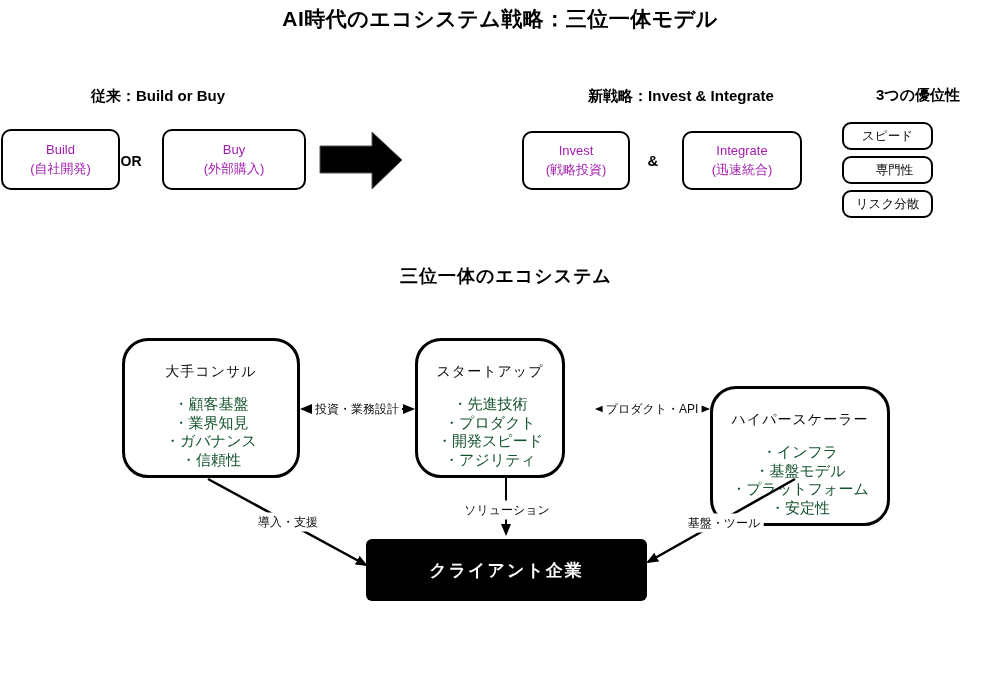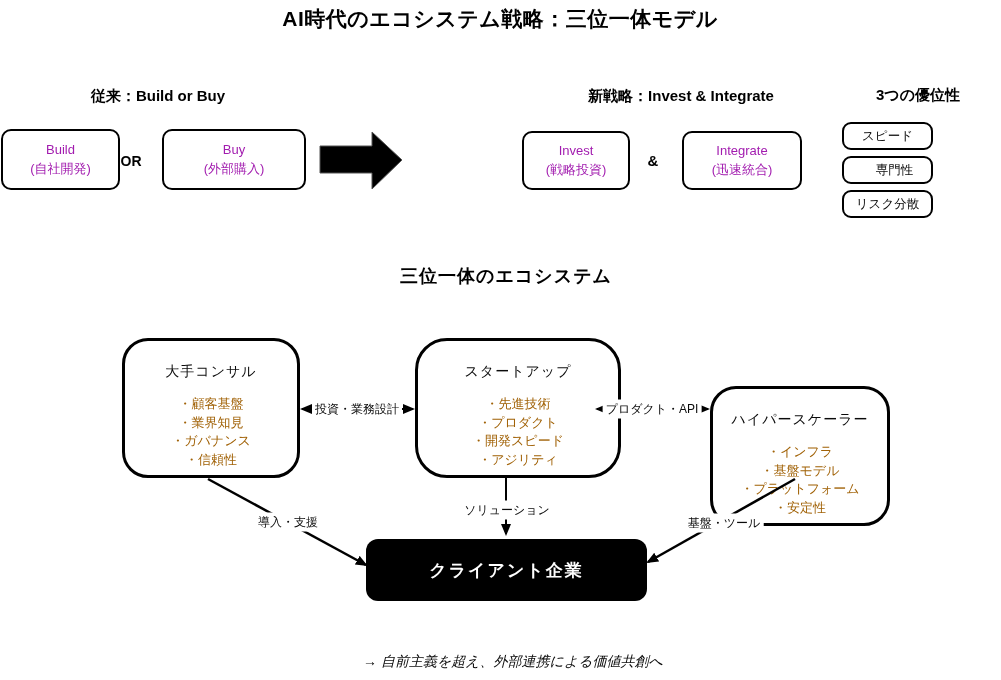--- a/index.html
+++ b/index.html
@@ -21,27 +21,27 @@
     box-sizing:border-box;border:2px solid #000;border-radius:9px;background:#fff;
     display:flex;align-items:center;justify-content:center;
     font-size:12.5px;color:#0a0a0a;width:91px;height:28px;
   }
   .joiner{font-size:15px;font-weight:bold;}
   .node-lg{
     box-sizing:border-box;border:3px solid #000;border-radius:26px;background:#fff;
     text-align:center;
   }
   .node-title{margin-top:22px;font-size:14px;line-height:16px;color:#0a0a0a;letter-spacing:1px;}
-  .bullets{margin-top:16px;font-size:13px;line-height:18.5px;color:#a16207;}
+  .bullets{margin-top:16px;font-size:15px;line-height:18.5px;color:#14532d;}
   .link-label{
     background:#fff;padding:1px 3px;font-size:12px;color:#0a0a0a;
     transform:translate(-50%,-50%);white-space:nowrap;z-index:3;
   }
   .client-box{
-    box-sizing:border-box;background:#000;border-radius:12px;
+    box-sizing:border-box;background:#000;border-radius:6px;
     display:flex;align-items:center;justify-content:center;
     color:#fff;font-size:17px;font-weight:bold;letter-spacing:2px;z-index:2;
   }
   .footer-note{font-size:14px;font-style:italic;color:#0a0a0a;}
   svg.overlay{position:absolute;left:0;top:0;z-index:1;pointer-events:none;}
 </style>
 </head>
 <body>
 
 <div class="canvas">
@@ -96,21 +96,21 @@
   <div class="abs node-lg" style="left:122px;top:338px;width:178px;height:140px;">
     <div class="node-title">大手コンサル</div>
     <div class="bullets">
       <div>・顧客基盤</div>
       <div>・業界知見</div>
       <div>・ガバナンス</div>
       <div>・信頼性</div>
     </div>
   </div>
 
-  <div class="abs node-lg" style="left:415px;top:338px;width:206px;height:140px;border-radius:32px;">
+  <div class="abs node-lg" style="left:415px;top:338px;width:150px;height:140px;">
     <div class="node-title">スタートアップ</div>
     <div class="bullets">
       <div>・先進技術</div>
       <div>・プロダクト</div>
       <div>・開発スピード</div>
       <div>・アジリティ</div>
     </div>
   </div>
 
   <div class="abs node-lg" style="left:710px;top:338px;width:180px;height:140px;margin-top:48px;">
@@ -126,15 +126,14 @@
   <div class="abs link-label" style="left:357px;top:409px;">投資・業務設計</div>
   <div class="abs link-label" style="left:652px;top:409px;">プロダクト・API</div>
   <div class="abs link-label" style="left:288px;top:522px;">導入・支援</div>
   <div class="abs link-label" style="left:507px;top:510px;">ソリューション</div>
   <div class="abs link-label" style="left:724px;top:523px;">基盤・ツール</div>
 
   <div class="abs client-box" style="left:366px;top:539px;width:281px;height:62px;">
     <span>クライアント企業</span>
   </div>
 
-  <div class="abs ctr footer-note" style="left:513px;top:662px;">→ 自前主義を超え、外部連携による価値共創へ</div>
 
 </div>
 
 </body></html>

